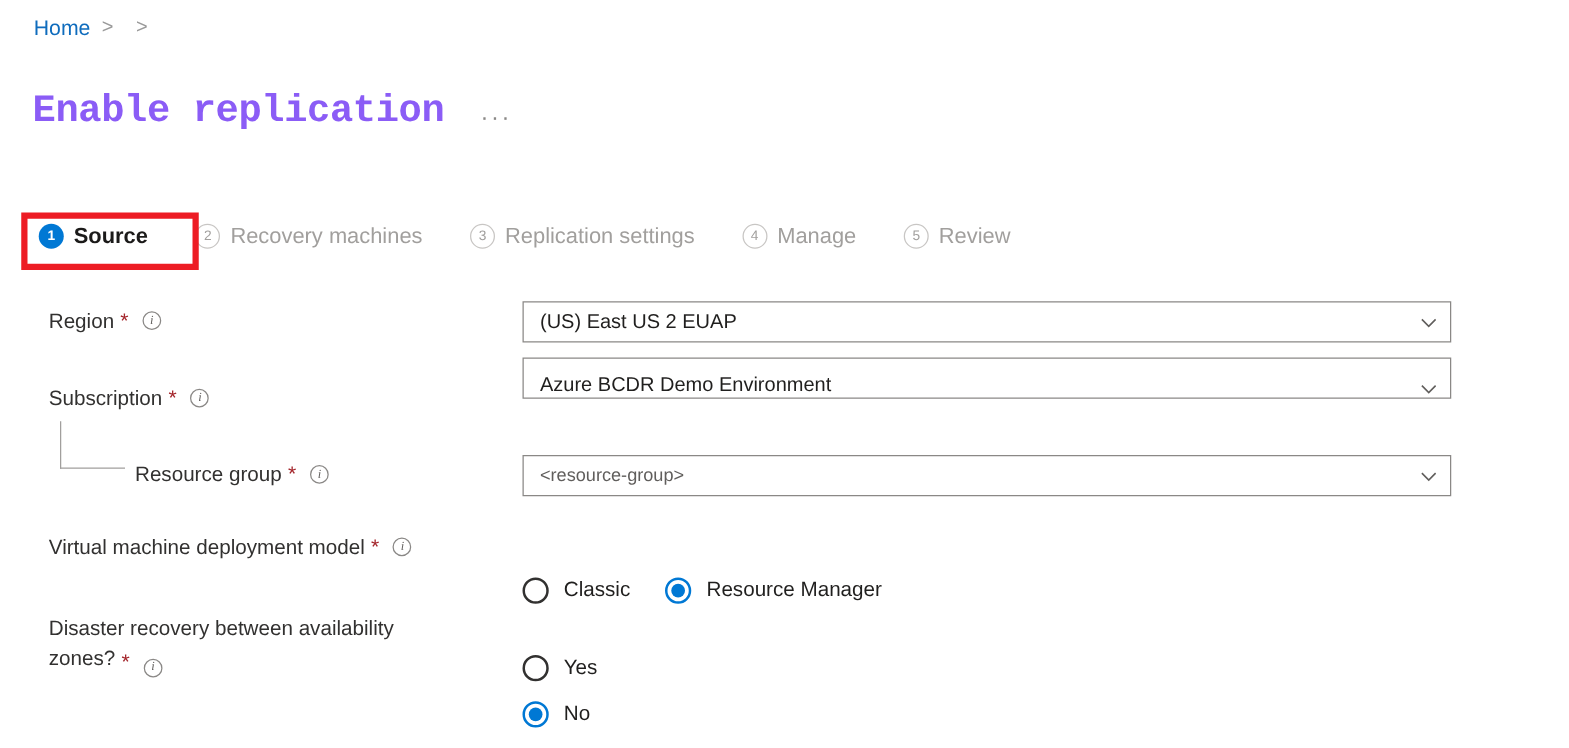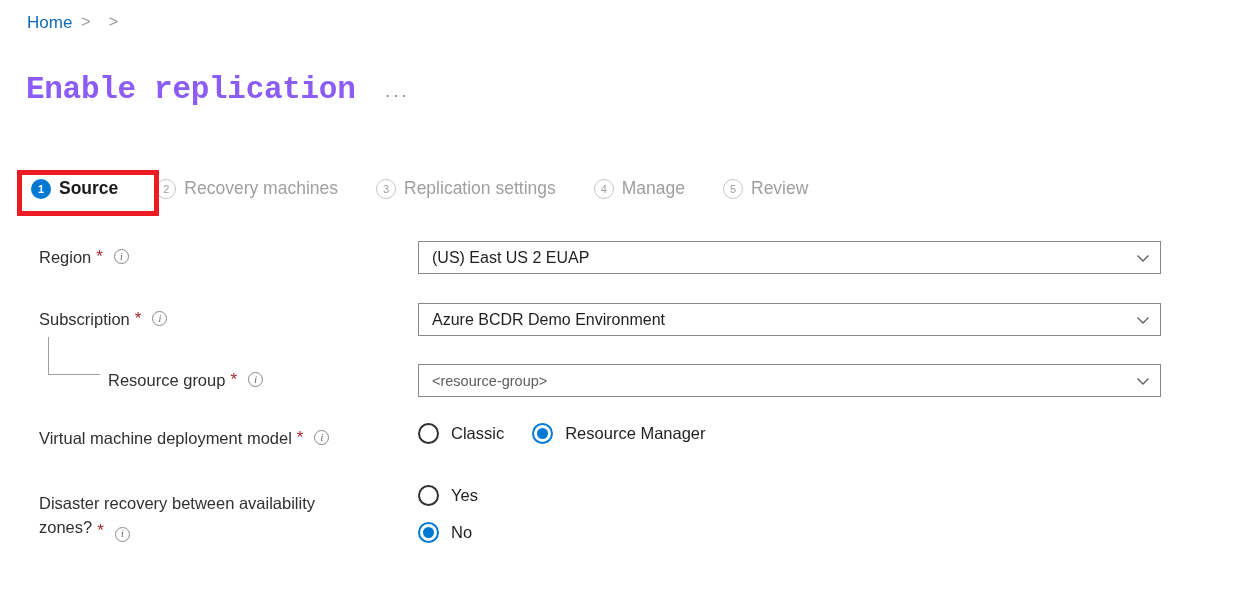--- a/index.html
+++ b/index.html
@@ -173,21 +173,21 @@
   }
   .field-value.placeholder { color: #605e5c; font-size: 14.5px; }
   .chev {
     flex: 0 0 auto;
     width: 14px; height: 14px;
     margin-left: 8px;
   }
   .chev svg { display: block; }
 
   
-  .radio-group { position: absolute; display: flex; align-items: flex-start; }
+  .radio-group { position: absolute; display: flex; align-items: flex-start; margin-top: 39px; }
   .radio-group.vertical { display: block; }
   .radio-opt {
     display: flex; align-items: center;
     cursor: pointer;
     margin-right: 28px;
     white-space: nowrap;
   }
   .radio-group.vertical .radio-opt { margin-right: 0; margin-bottom: 16px; }
   .radio-mark {
     width: 21px; height: 21px;
@@ -258,21 +258,21 @@
             <path d="M1.5 4.5 L7 10 L12.5 4.5" fill="none" stroke="#605e5c" stroke-width="1.3"></path>
           </svg>
       </span>
     </div>
 
     <div class="label" style="top:307px;">
       <span class="label-text">Subscription</span>
       <span class="req">*</span>
       <span class="info-icon">i</span>
     </div>
-    <div class="field" style="top:303px;">
+    <div class="field" style="top:286px;align-items:flex-end;">
       <span class="field-value">Azure BCDR Demo Environment</span>
       <span class="chev">
         <svg viewBox="0 0 14 14" width="14" height="14">
             <path d="M1.5 4.5 L7 10 L12.5 4.5" fill="none" stroke="#605e5c" stroke-width="1.3"></path>
           </svg>
       </span>
     </div>
 
     <div class="tree-line" style="top:337px; height:38px;"></div>
 

